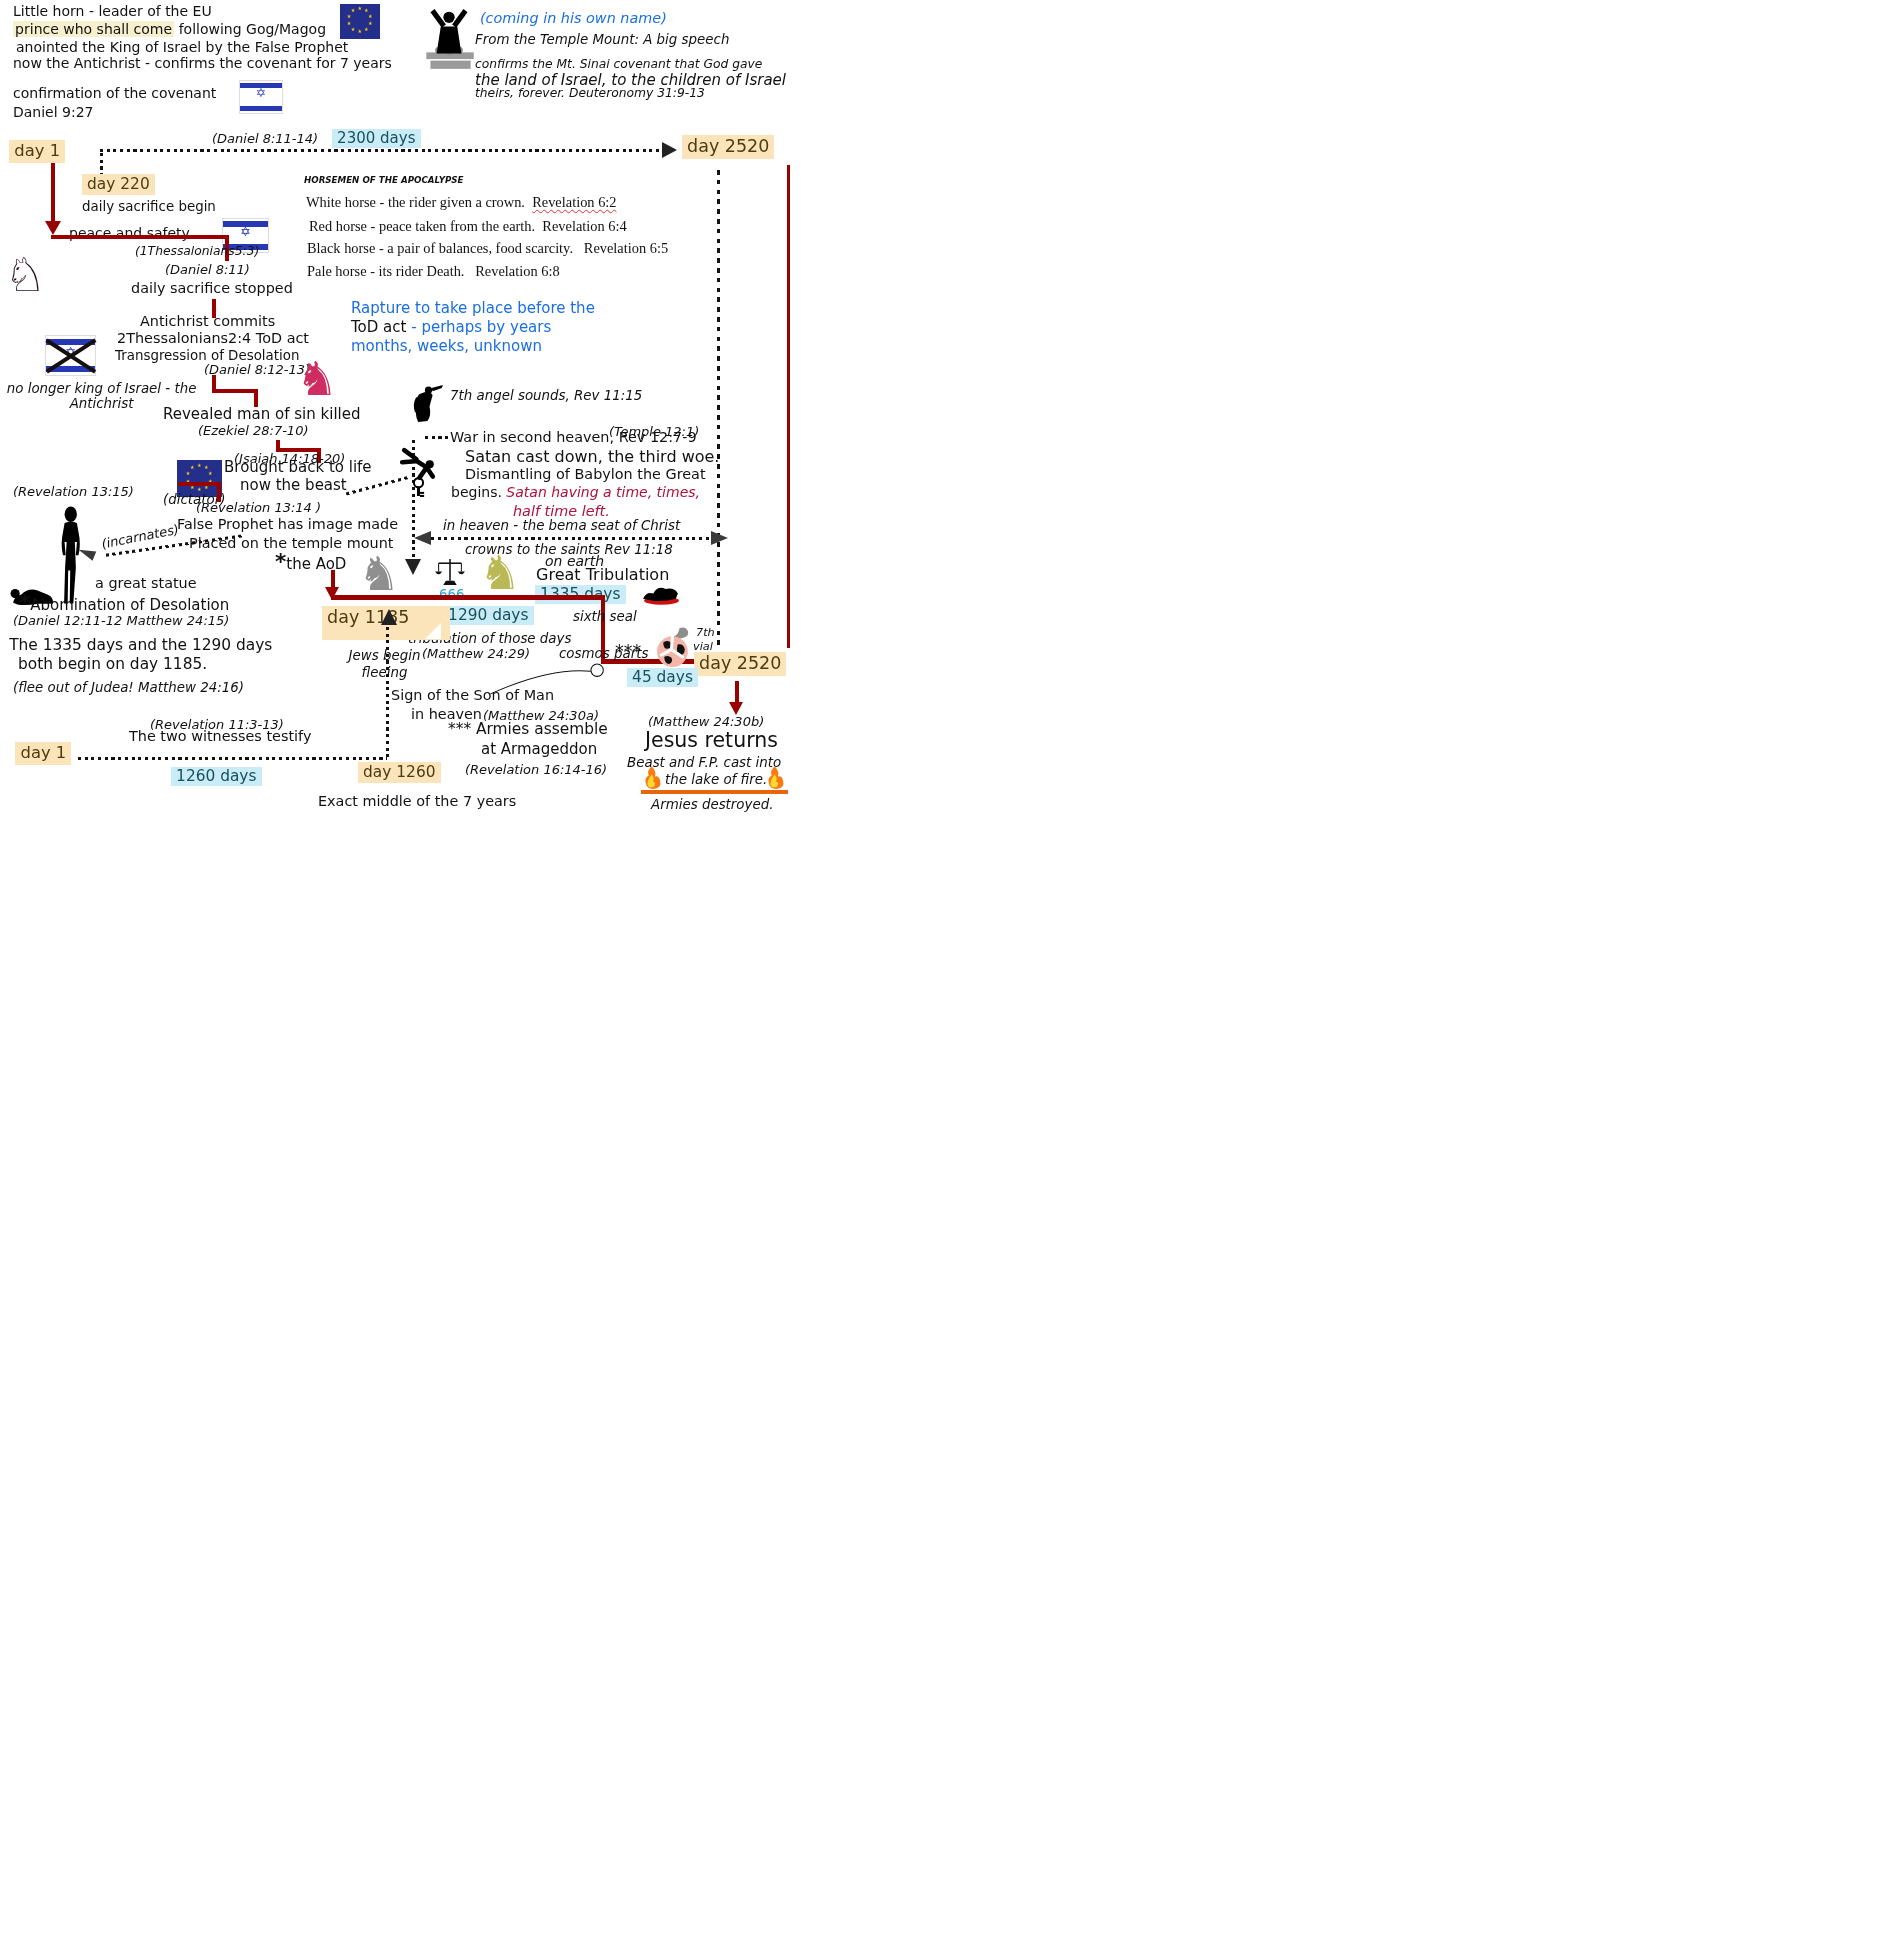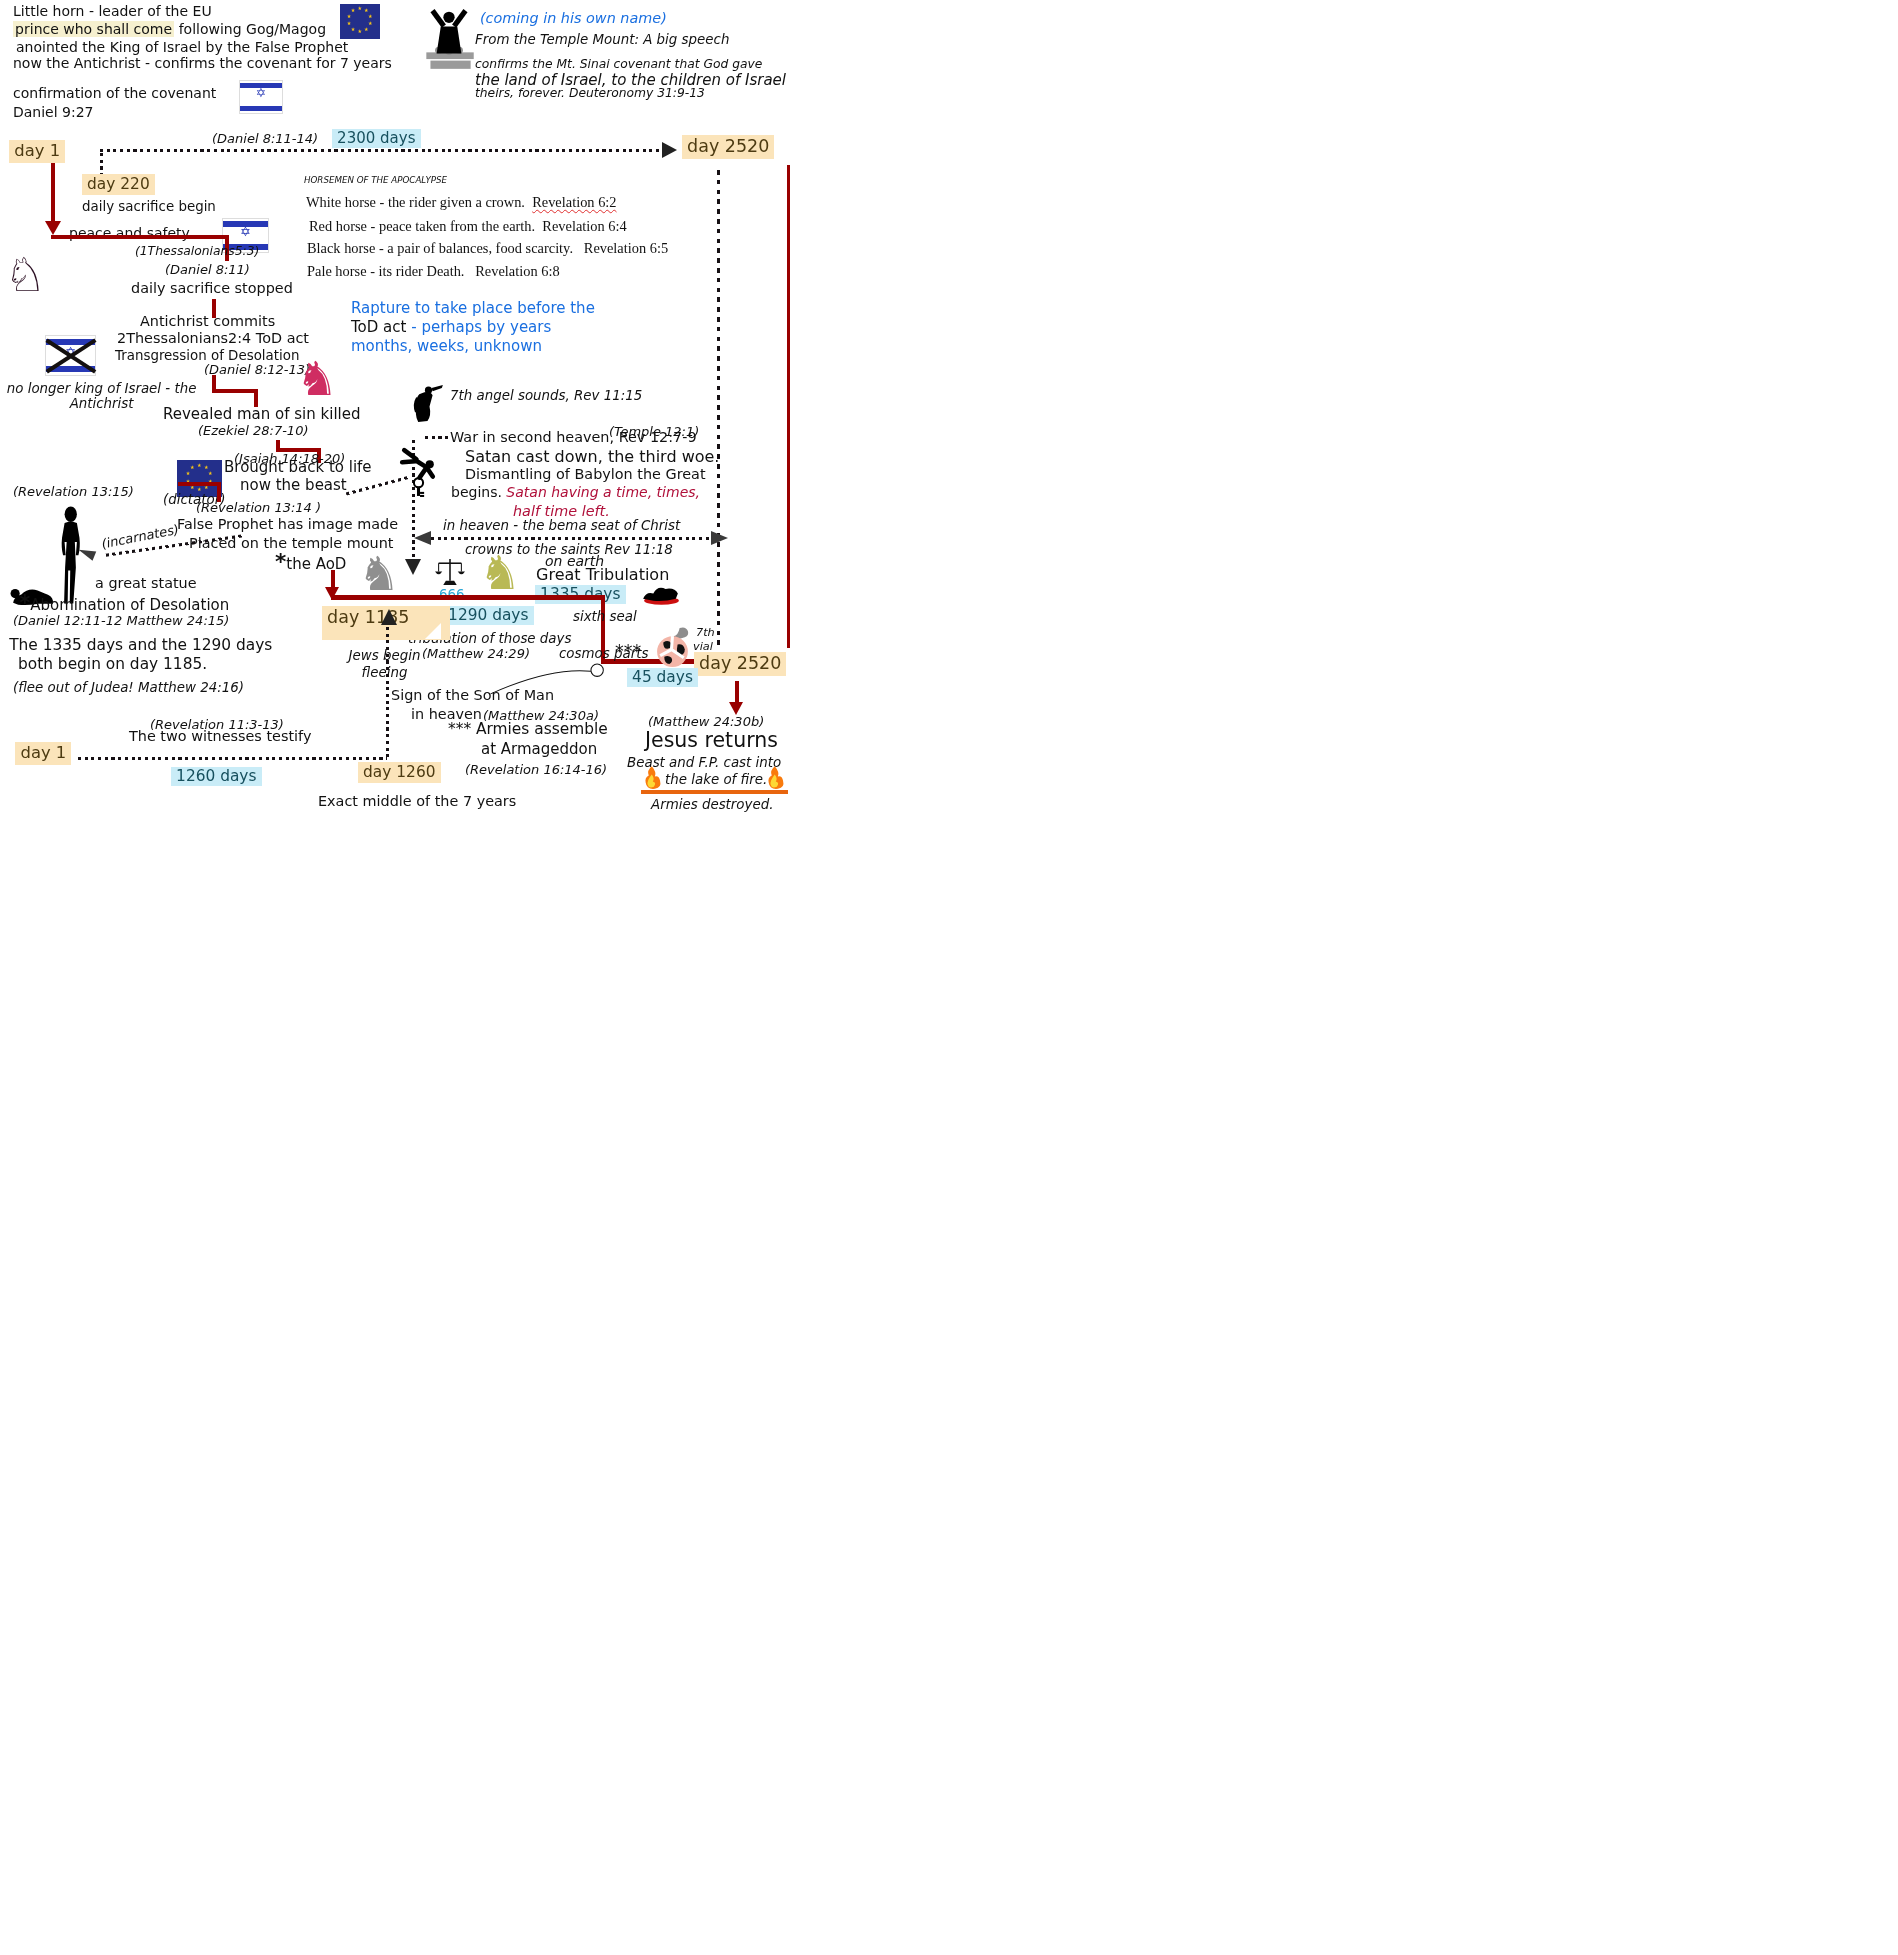--- a/index.html
+++ b/index.html
@@ -1,20 +1,20 @@
 <!DOCTYPE html>
 <html style="font-size:8.2px"><head>
 <meta charset="utf-8">
 <style>
   html,body{margin:0;padding:0;background:#fff;}
   .canvas{position:relative;width:791px;height:814px;background:#fff;overflow:hidden;
           font-family:"DejaVu Sans",sans-serif;color:#111;}
   .t{position:absolute;white-space:nowrap;line-height:1.12;}
   .it{font-style:italic;}
-  .b{font-weight:normal;}
+  .b{font-weight:bold;}
   .serif{font-family:"Liberation Serif",serif;}
   .blue{color:#1a6fe0;}
   .crimson{color:#b0103a;}
   .daytx{color:#4d3b12;}
   .obox{background:#fbe4ba;padding:2.1px 5.1px;}
   .cbox{background:#c9ecf7;padding:1px 5.1px;color:#17505e;}
   .ybox{background:#f6f0cf;padding:0 2.1px;}
   .sq{text-decoration:underline wavy #e03030 0.5px;text-underline-offset:2.1px;}
   .doth{position:absolute;height:3.1px;background:repeating-linear-gradient(90deg,#161014 0 3.1px,transparent 3.1px 6.7px);}
   .dotv{position:absolute;width:3.1px;background:repeating-linear-gradient(180deg,#161014 0 3.1px,transparent 3.1px 6.7px);}

